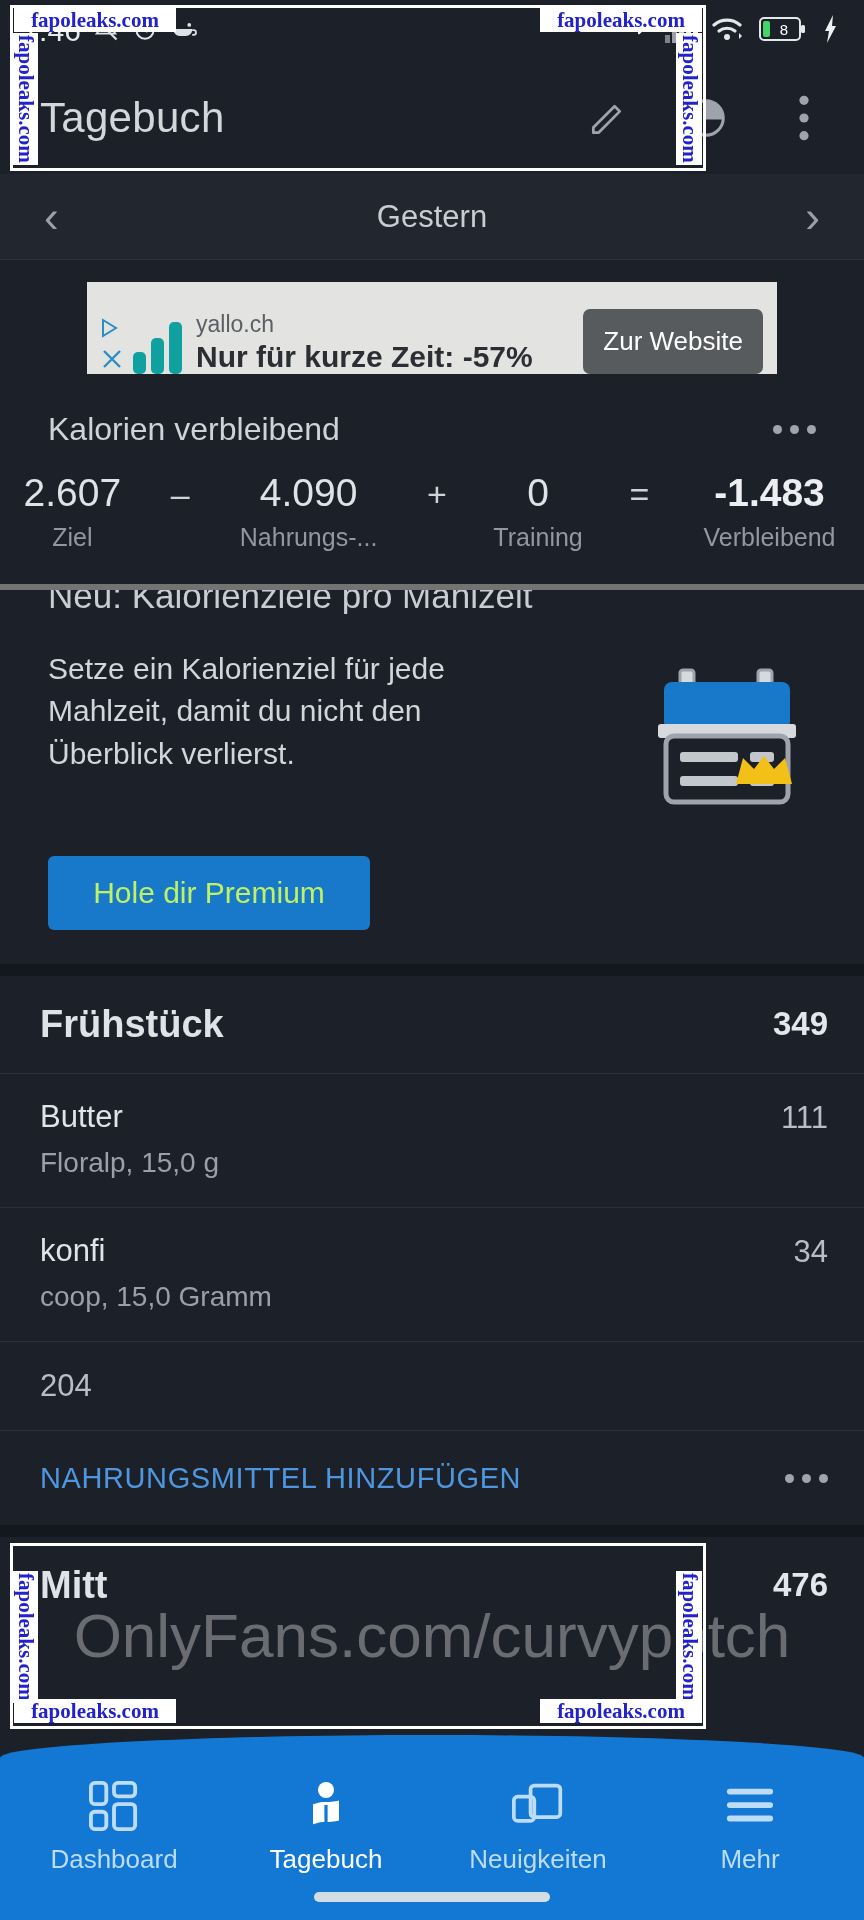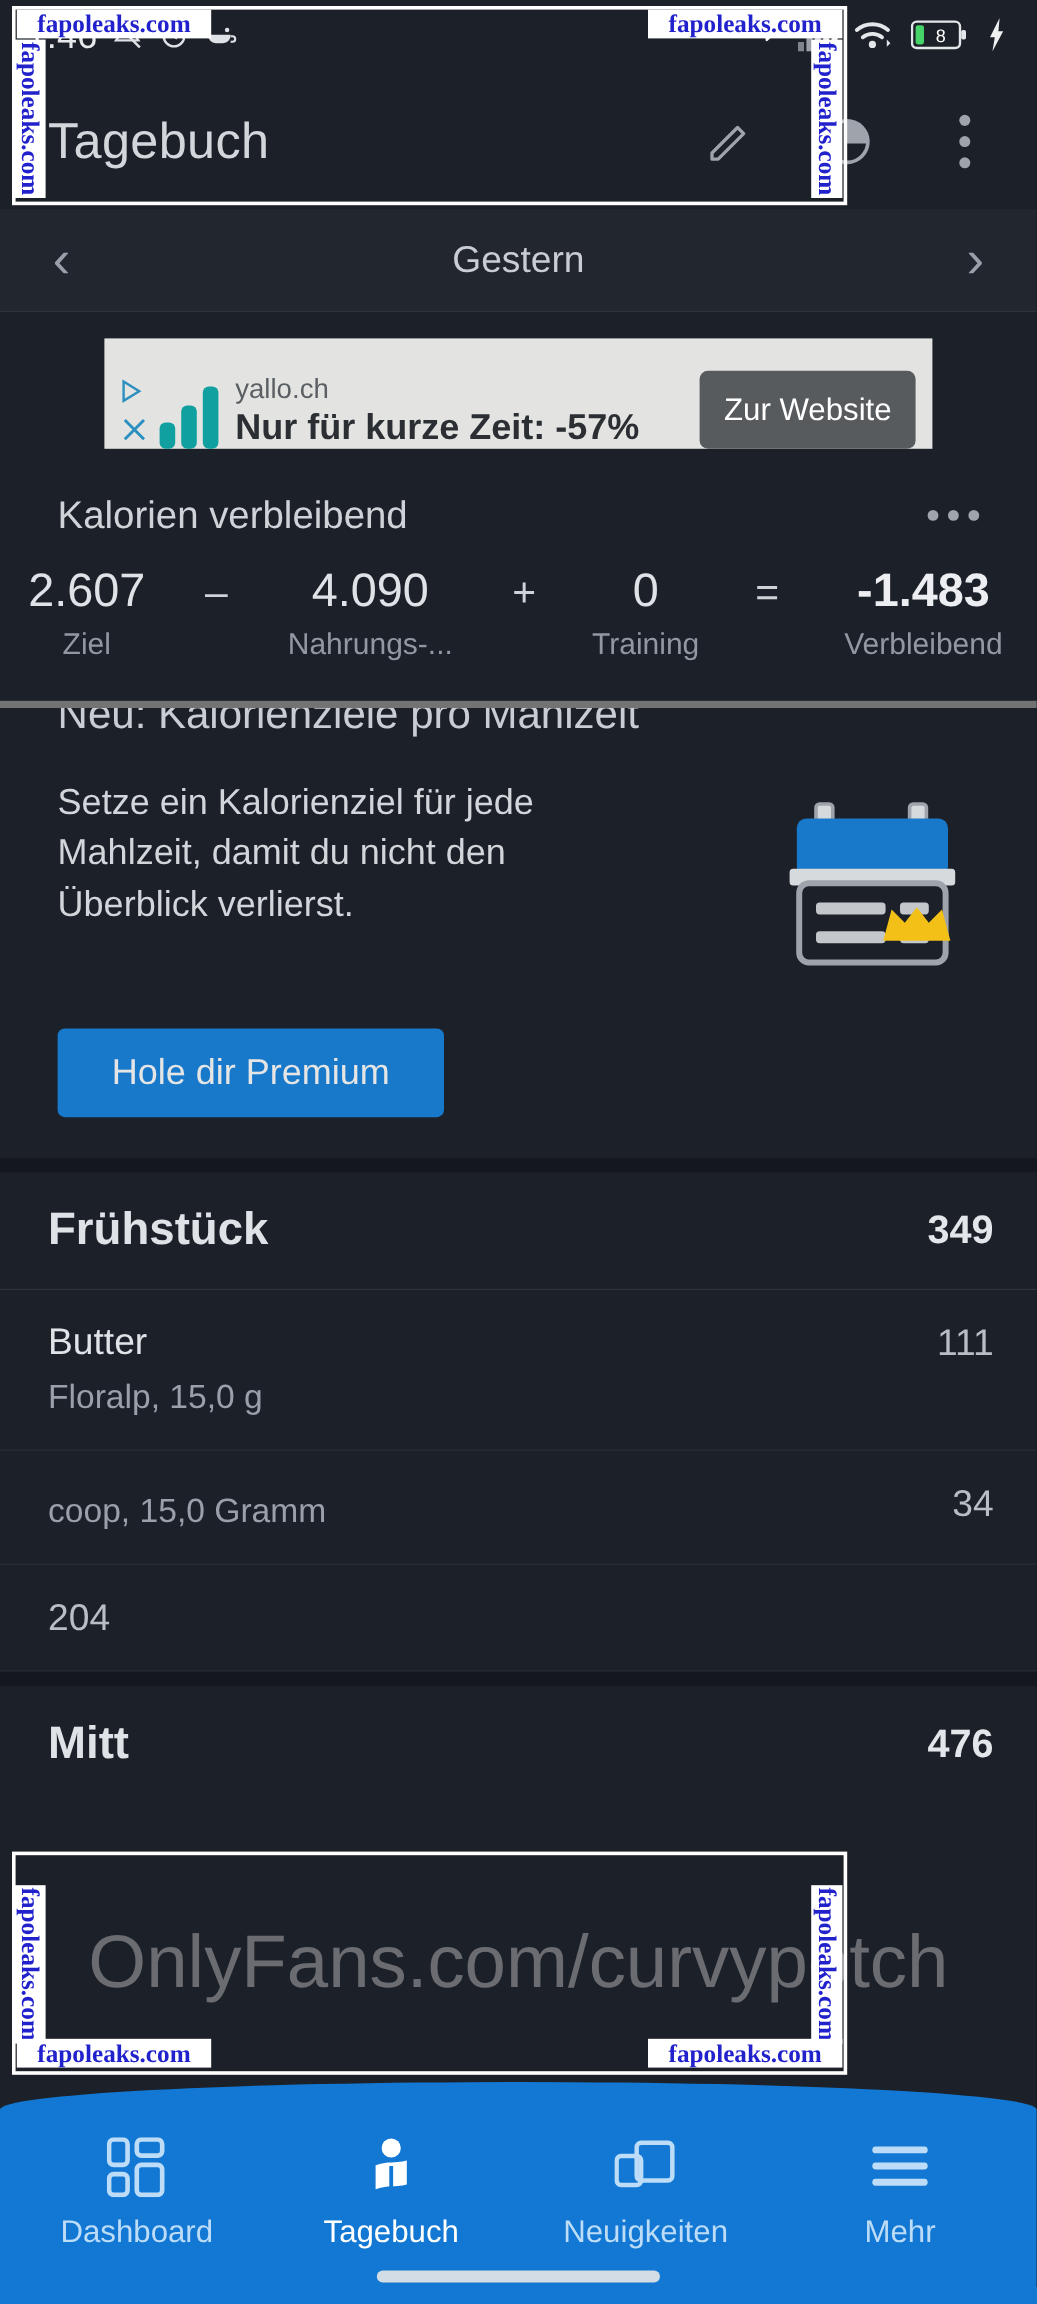--- a/index.html
+++ b/index.html
@@ -114,21 +114,21 @@
     color:#c9ccd2; font-size:35px;
     padding:0 48px; margin-top:-14px;
     height:38px; overflow:hidden;
     white-space:nowrap;
   }
   .promo-body{ display:flex; align-items:flex-start; padding:34px 40px 0 48px; }
   .promo-copy{ color:#d2d5da; font-size:30px; line-height:1.42; max-width:400px; }
   .promo-art{ margin-left:auto; margin-right:20px; margin-top:10px; }
   .promo-btn{
     margin:42px 0 0 48px;
-    background:#1878c9; color:#e5e5e5;
+    background:#1878c9; color:#bef264;
     font-size:30px;
     width:322px; height:74px;
     border-radius:6px;
     display:flex; align-items:center; justify-content:center;
   }
 
   
   .meal-sep{ height:12px; background:#14171d; }
   .meal{ background:#1c2028; }
   .meal-head{
@@ -410,29 +410,38 @@
     <div class="fitem">
       <div class="fitem-main">
         <div class="fitem-name">Butter</div>
         <div class="fitem-sub">Floralp, 15,0 g</div>
       </div>
       <div class="fitem-cal">111</div>
     </div>
 
     <div class="fitem">
       <div class="fitem-main">
+        <div class="fitem-name">konfi</div>
         <div class="fitem-sub">coop, 15,0 Gramm</div>
       </div>
       <div class="fitem-cal">34</div>
     </div>
 
     <div class="fitem">
       <div class="fitem-cal">204</div>
     </div>
 
+    <div class="addfood">
+      <div class="addfood-label">NAHRUNGSMITTEL HINZUFÜGEN</div>
+      <div class="addfood-dots">
+          <span></span>
+          <span></span>
+          <span></span>
+        </div>
+    </div>
   </div>
 
   <div class="meal-sep"></div>
 
   <div class="meal2-head">
     <div class="meal-name">Mitt</div>
     <div class="meal-cal">476</div>
   </div>
 
   <div class="wm-ofm">OnlyFans.com/curvypotch</div>

